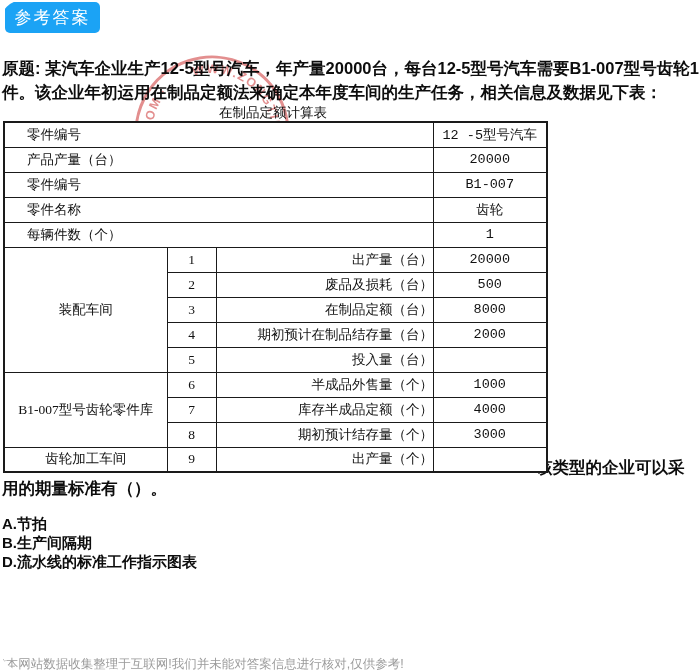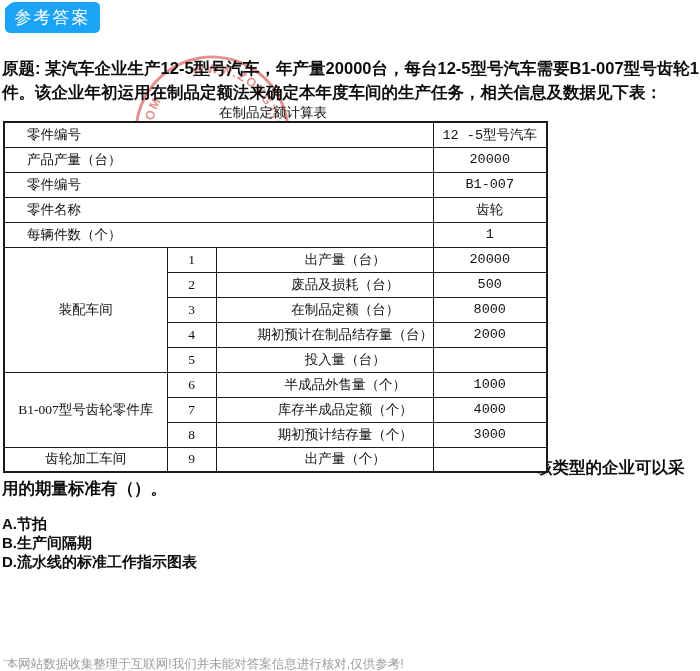--- a/index.html
+++ b/index.html
@@ -52,21 +52,21 @@
     font-family:"Liberation Serif",serif;font-size:13.5px;color:#111;
     border:2px solid var(--table-border);
   }
   .qtable td{
     border:1px solid var(--table-border);height:25px;overflow:hidden;
     white-space:nowrap;padding:0;
   }
   .qtable td.lbl{padding-left:22px;text-align:left;}
   .qtable td.shop{text-align:center;}
   .qtable td.num{text-align:center;}
-  .qtable td.item{padding-left:41px;text-align:center;}
+  .qtable td.item{padding-left:41px;text-align:right;}
   .qtable td.val{text-align:center;font-family:Liberation Mono, monospace;}
   
   .tail-right{position:absolute;left:536px;top:457px;font-size:16.5px;font-weight:600;white-space:nowrap;}
   .tail-left{position:absolute;left:2px;top:478px;font-size:16.5px;font-weight:600;white-space:nowrap;}
   .options{position:absolute;left:2px;top:515px;font-size:15px;font-weight:600;line-height:18.8px;}
   .options .opt{white-space:nowrap;cursor:pointer;}
   
   .link-line{position:absolute;left:1px;top:613px;font-size:17.5px;color:#141414;white-space:nowrap;}
   .link-line .url{color:#141414;text-decoration:none;cursor:pointer;}
   .footer-note{position:absolute;left:1px;top:656px;font-size:12.5px;color:var(--footer-gray);white-space:nowrap;}

